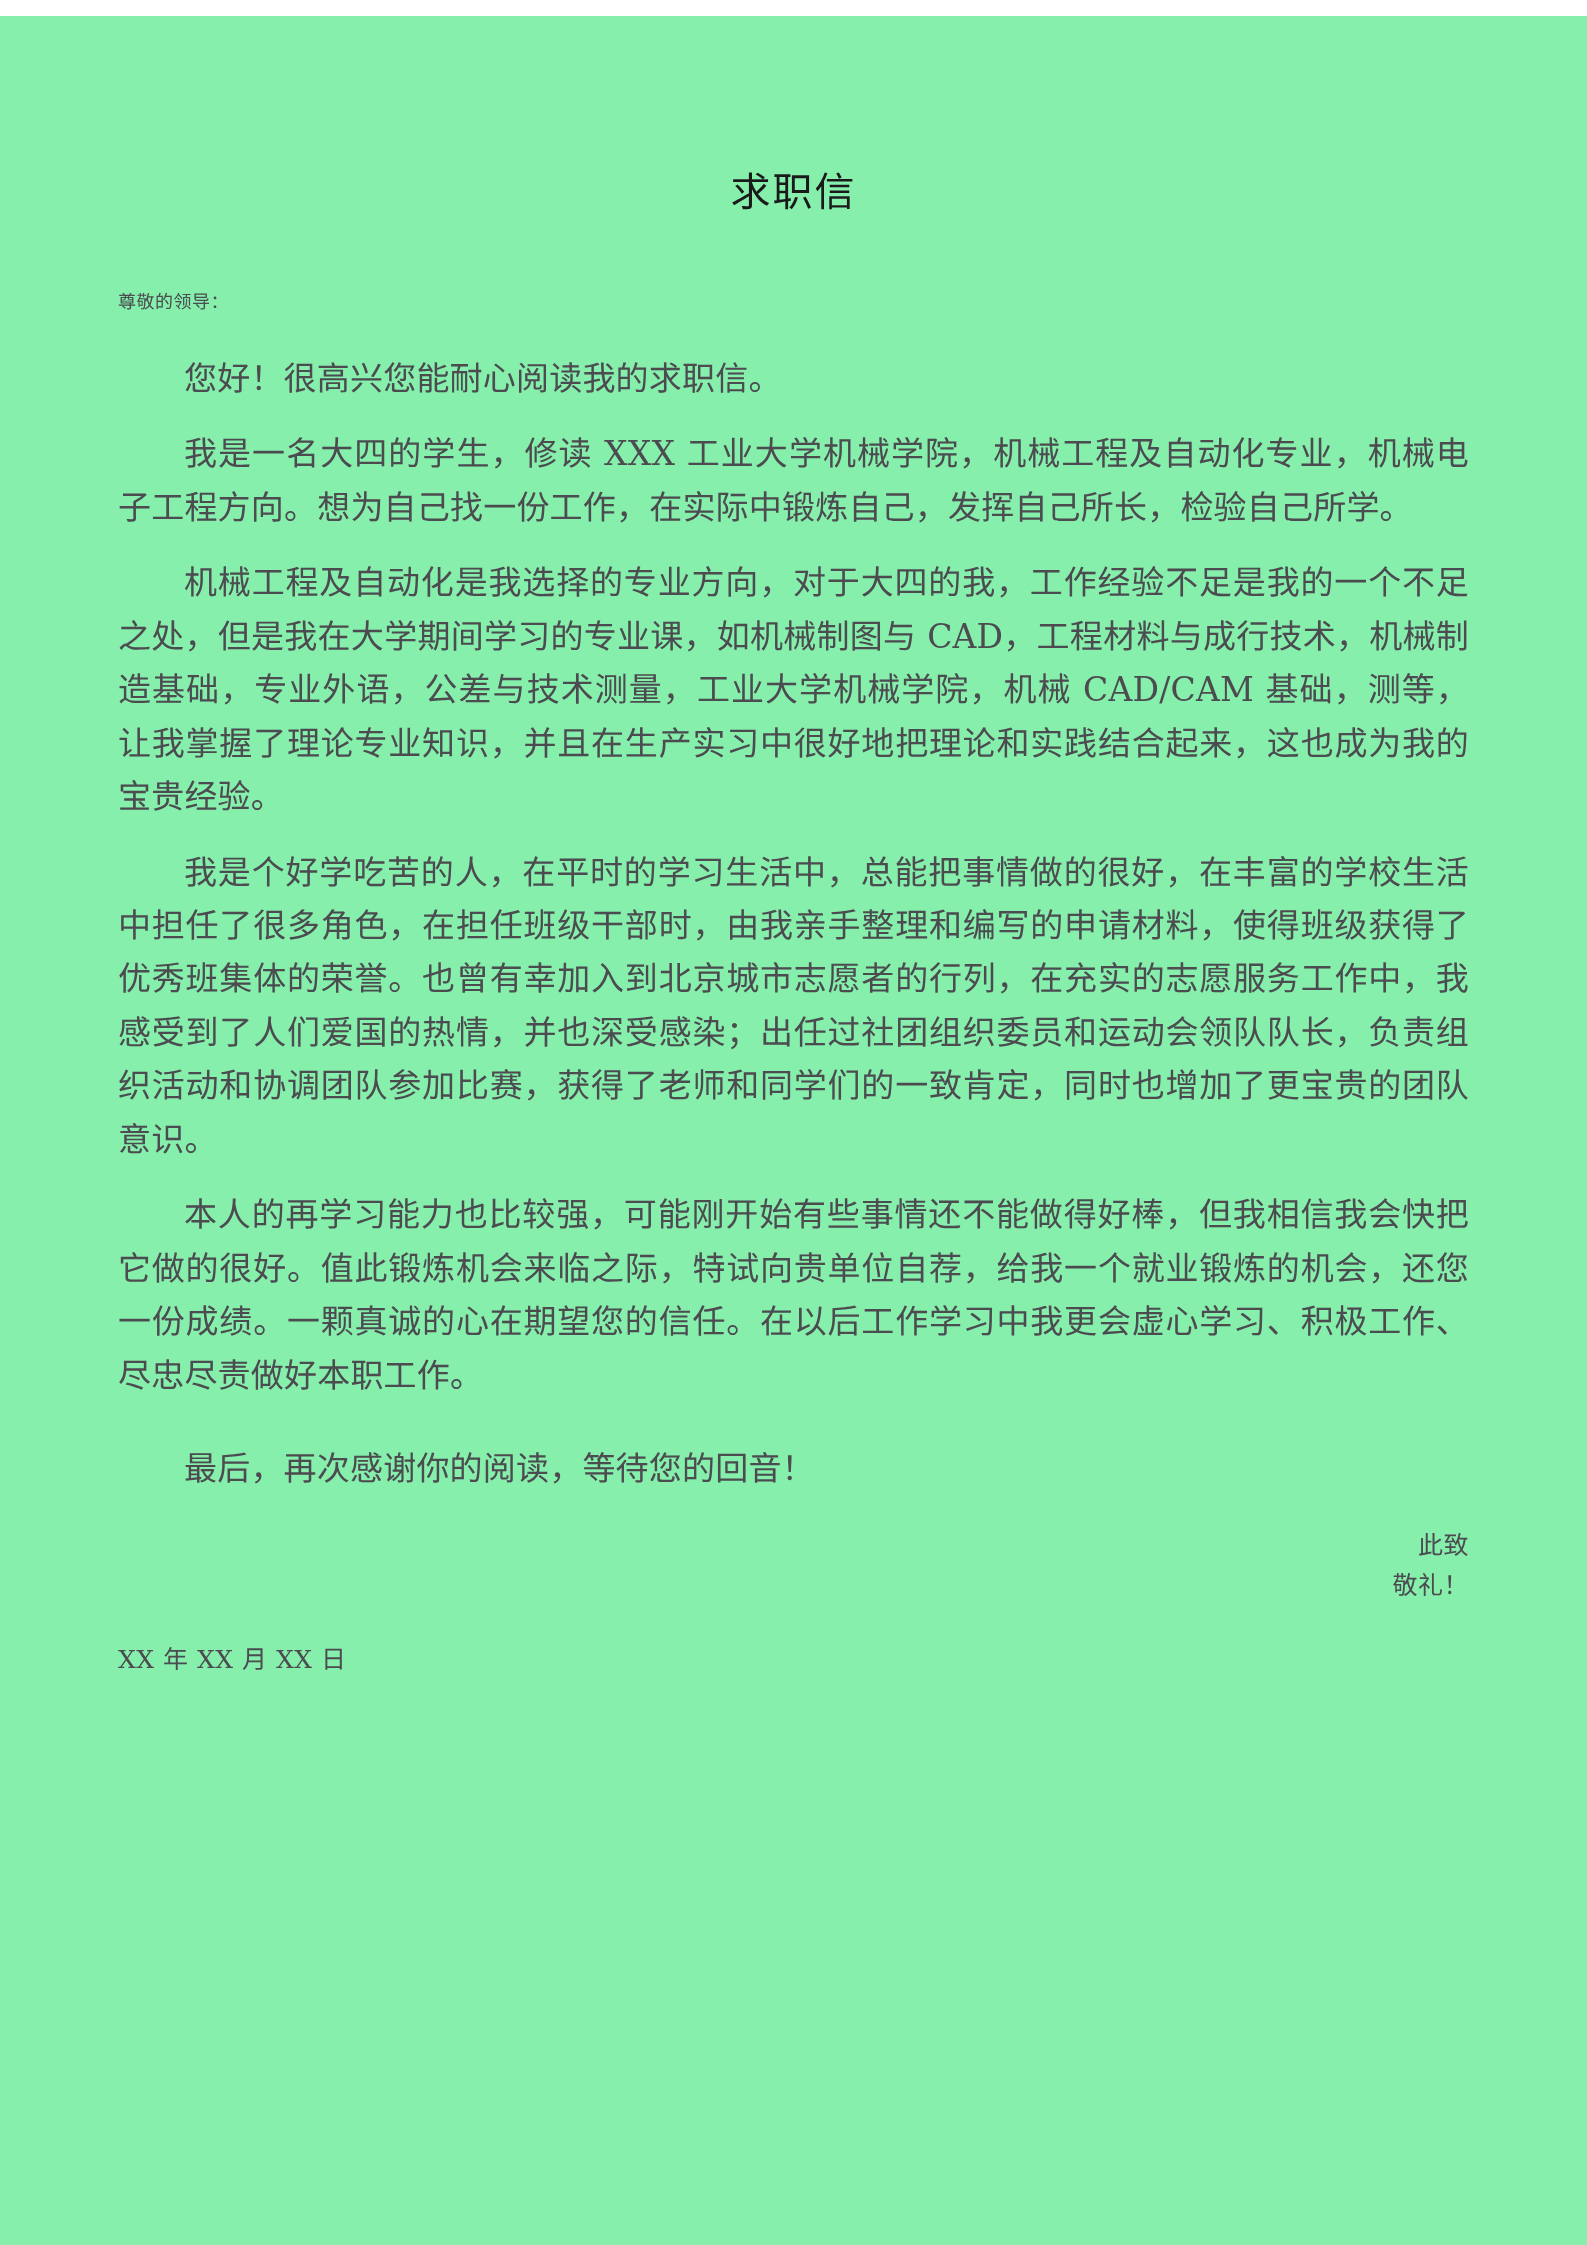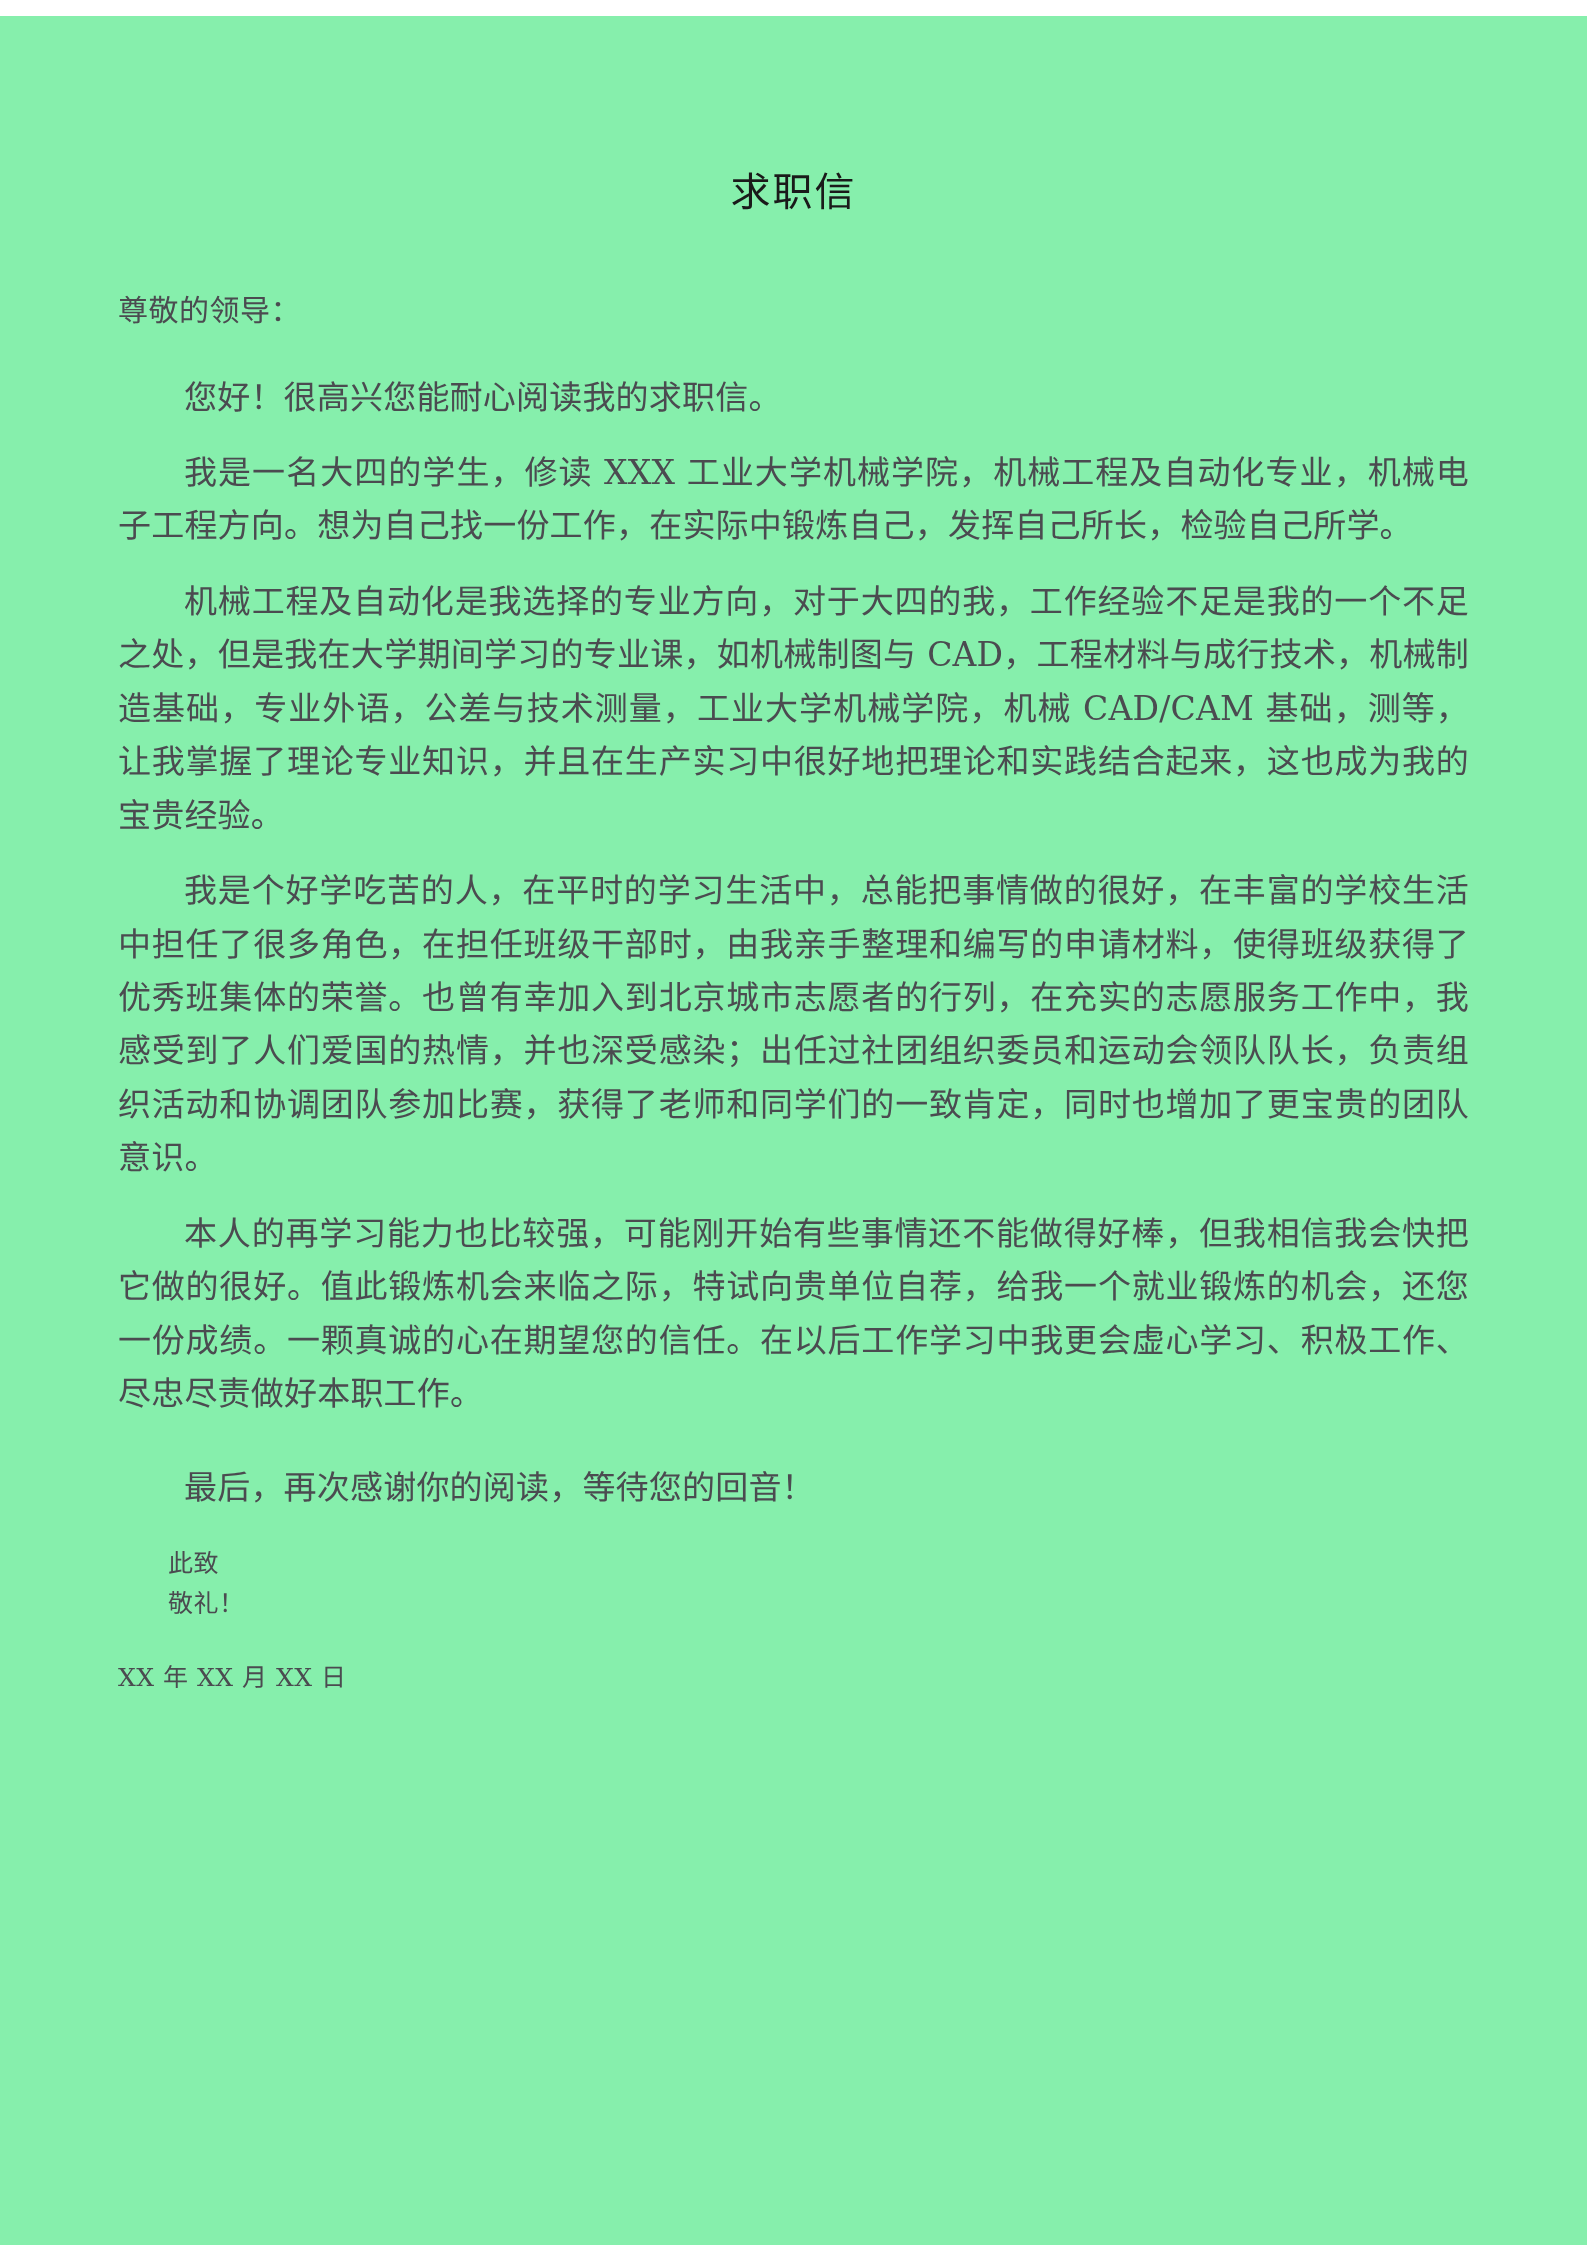--- a/index.html
+++ b/index.html
@@ -25,39 +25,40 @@
     text-align: center;
     font-size: 40px;
     line-height: 1.3;
     color: #1a1a1a;
     font-weight: normal;
     letter-spacing: 2px;
     margin: 0 0 70px 0;
     font-family: "DejaVu Serif", "Liberation Serif", serif;
   }
   .salutation {
-    font-size: 30px;
+    font-size: 18px;
     line-height: 1.55;
     color: #4b4b50;
     margin: 0 0 36px 0;
     letter-spacing: 0.5px;
   }
   .para {
     font-size: 33px;
     line-height: 1.62;
     color: #4b4b50;
     margin: 0 0 22px 0;
     text-indent: 2em;
     text-align: justify;
     text-justify: inter-character;
     letter-spacing: 0.2px;
   }
   .closing-block {
     margin-top: 30px;
     margin-bottom: 30px;
+    text-align: right;
   }
   .closing-line {
     font-size: 25px;
     line-height: 1.6;
     color: #4b4b50;
     text-indent: 2em;
     margin: 0;
     letter-spacing: 0.5px;
   }
   .signature-block {

